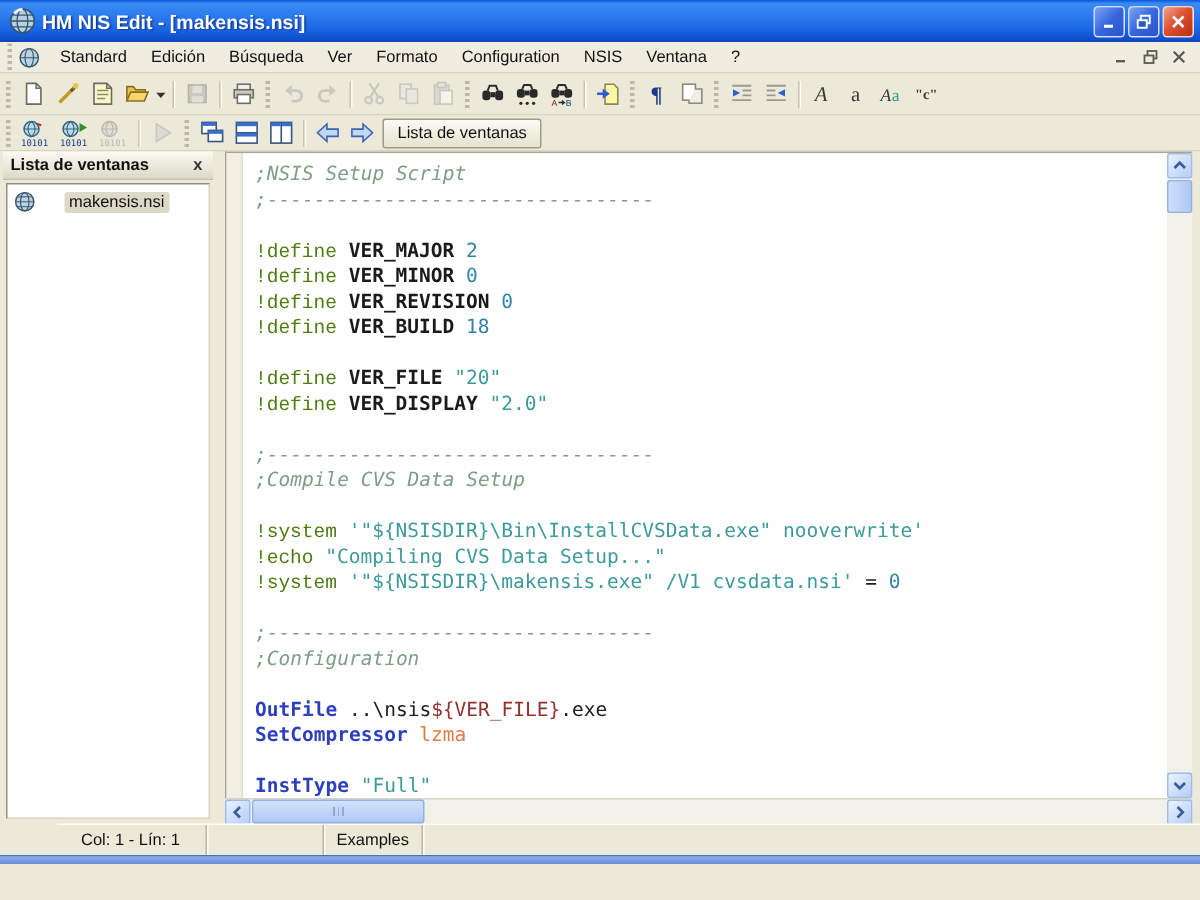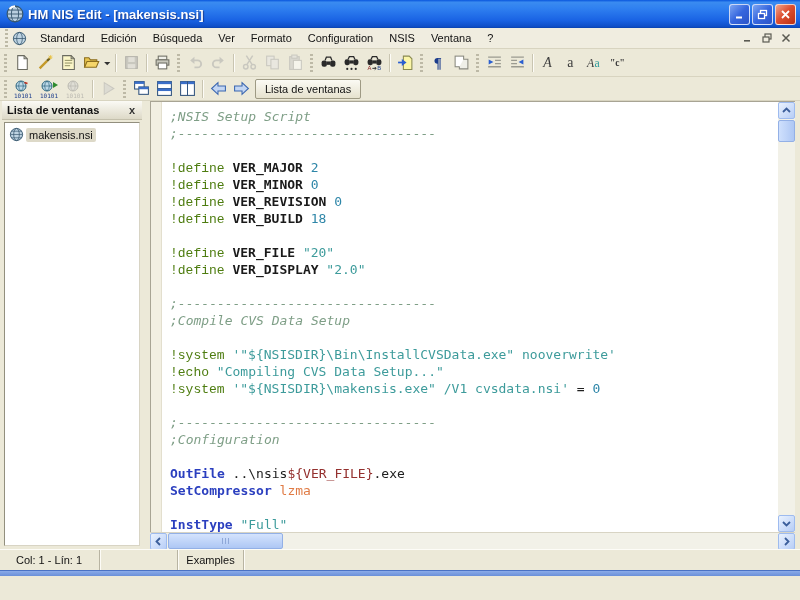--- a/index.html
+++ b/index.html
@@ -68,21 +68,21 @@
     background:linear-gradient(#FBFAF5,#DDD9C7); border-bottom:1px solid #C4C0AC;
     font-weight:bold; color:#111;
   }
   .sidebar-header .sh-title { flex:1 1 auto; }
   .sidebar-close { font-weight:bold; color:#333; padding:0 2px; }
   .sidebar-list {
     flex:1 1 auto; margin:2px 2px 0 2px; background:#fff;
     border:1px solid #928F7E; border-right-color:#D8D4C4; border-bottom-color:#D8D4C4;
     padding:3px 2px; overflow:hidden;
   }
-  .list-item { height:17px; display:flex; align-items:center; gap:4px; padding:0 2px; color:#111; }
+  .list-item { height:17px; display:flex; align-items:center; gap:21px; padding:0 2px; color:#111; }
   .list-item .li-icon { width:15px; height:15px; flex:0 0 auto; }
   .list-item.selected .li-label { background:#DDD9C8; border-radius:2px; padding:1px 3px; margin-left:-2px; }
 
   .splitter { width:8px; flex:0 0 8px; }
 
   .editor-zone { flex:1 1 auto; display:flex; flex-direction:column; min-width:0; }
   .editor-row { flex:1 1 auto; display:flex; min-height:0; }
   .code-area {
     flex:1 1 auto; position:relative; background:#fff; overflow:hidden;
     border:1px solid #A8A494; border-right:none; border-bottom:none;
@@ -118,21 +118,21 @@
   .hscroll { height:17px; flex:0 0 17px; display:flex; background:#F2F1E8; border-top:1px solid #D8D4C4; }
   .sb-track-h { flex:1 1 auto; display:flex; }
   .h-thumb { width:115px; margin:0 1px; position:relative;
     background:linear-gradient(180deg,#D4E3FD,#AEC7F4); border:1px solid #93B0E6; border-radius:2px; }
   .h-thumb .ridges { position:absolute; left:50%; top:4px; bottom:4px; width:8px; transform:translateX(-50%);
     background:repeating-linear-gradient(90deg,#8FA8D8 0 1px,transparent 1px 3px); }
   .right-pad { width:5px; flex:0 0 5px; background:#ECE9D8; }
 
   
   .statusbar { height:21px; flex:0 0 21px; display:flex; align-items:center; background:#ECE9D8;
-    border-top:1px solid #FDFCF7; color:#111; }
+    border-top:1px solid #FDFCF7; color:#111;margin-left:38px; }
   .sb-panel { height:100%; display:flex; align-items:center; padding:0 8px 0 16px;
     border-right:1px solid #B8B4A2; box-shadow:1px 0 0 #FDFCF7; white-space:nowrap; }
   .sb-panel.pos { width:100px; flex:0 0 100px; }
   .sb-panel.blank { width:78px; flex:0 0 78px; }
   .sb-panel.mode { width:66px; flex:0 0 66px; justify-content:center; padding:0 4px; }
   .sb-panel.path { flex:1 1 auto; border-right:none; box-shadow:none; }
 
   .bottom-border { height:6px; flex:0 0 6px; background:linear-gradient(#8AABE9,#6A8FD8); border-top:1px solid #4A72C4; }
 </style>
 </head>

